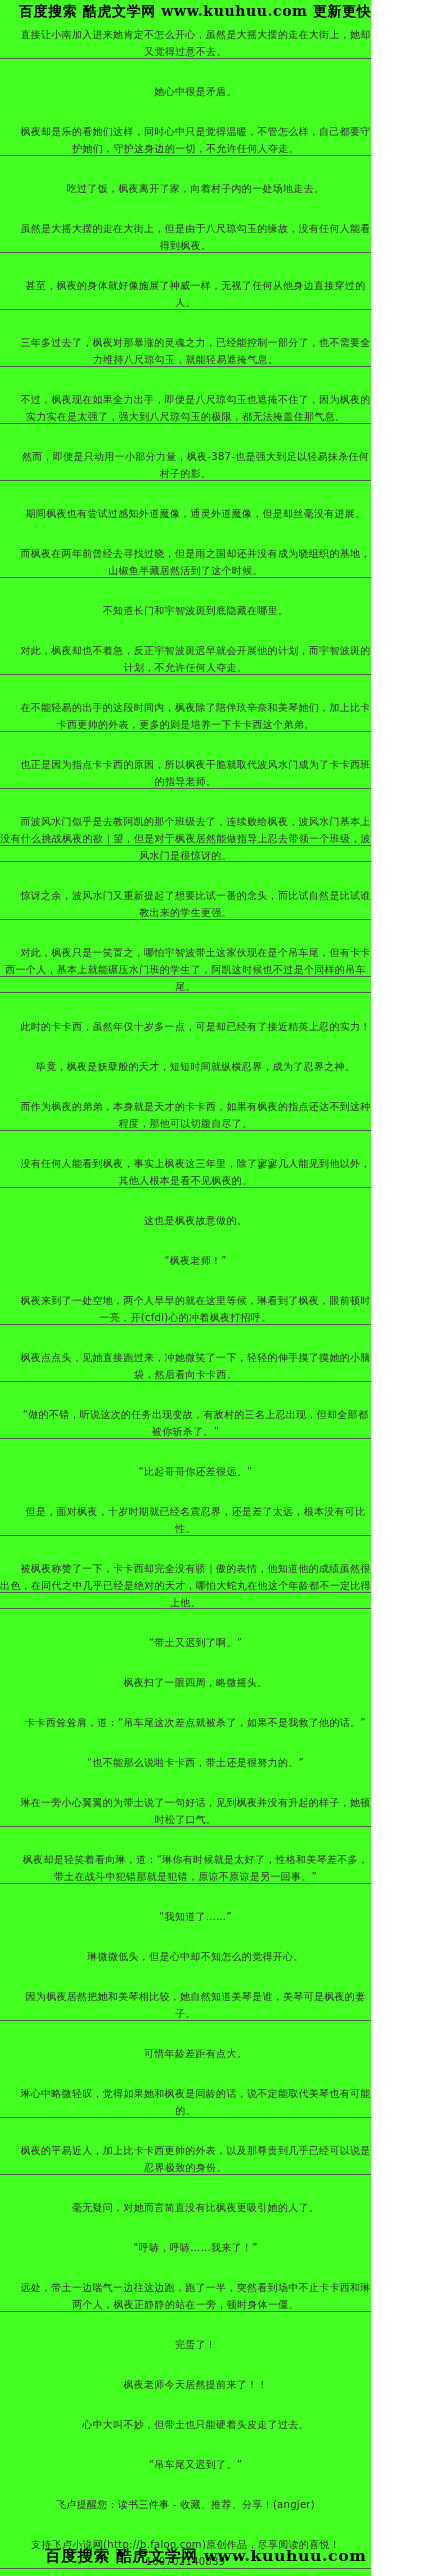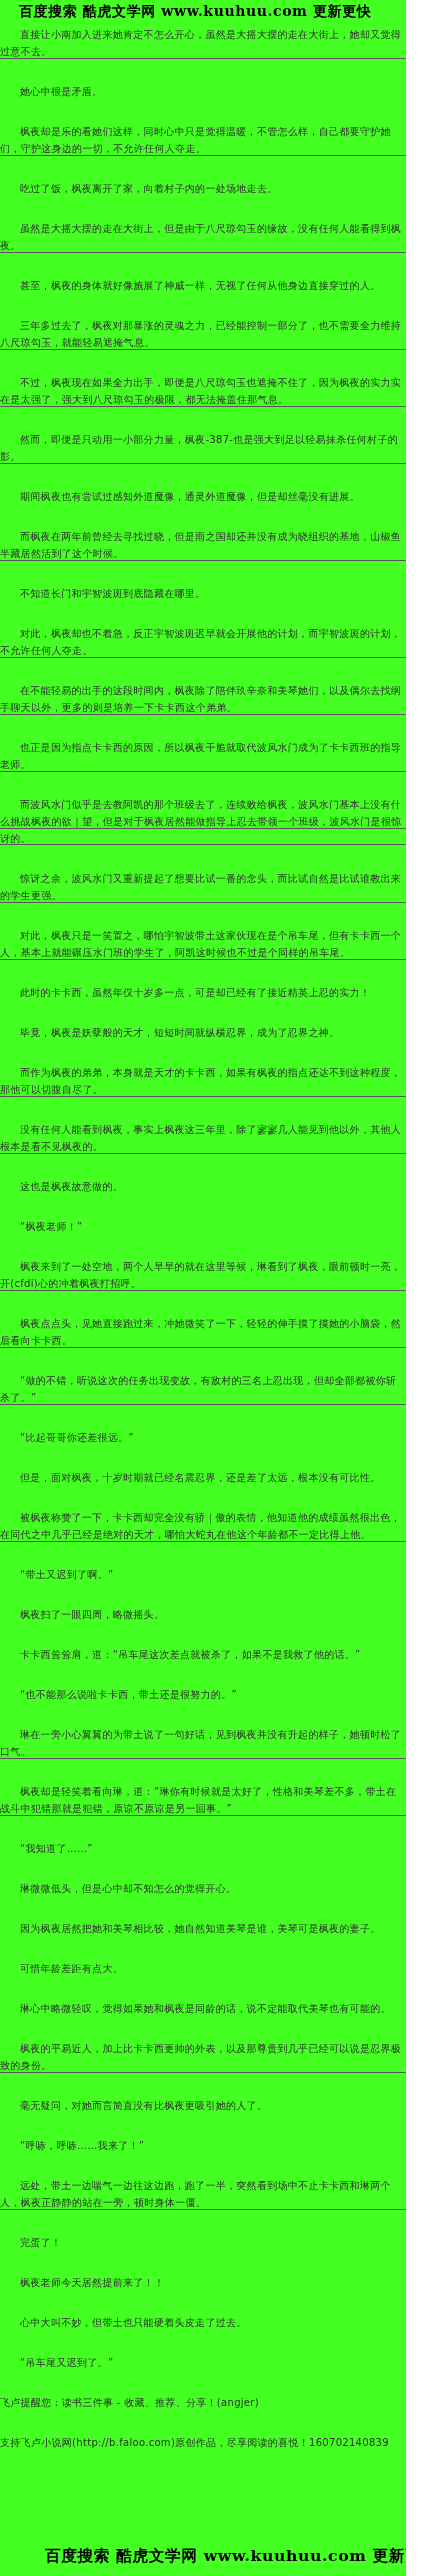--- a/index.html
+++ b/index.html
@@ -1,19 +1,20 @@
 <!DOCTYPE html>
 <html style="font-size:10px"><head>
 <meta charset="utf-8">
 <style>
   html,body{margin:0;padding:0;}
   .page{
-    width:406px;height:2576px;position:relative;overflow:hidden;
+    width:371px;height:2576px;position:relative;overflow:hidden;
     font-family:"DejaVu Sans",sans-serif;
     box-sizing:border-box;
+    text-align:center;
   }
   .banner{
     font-family:"DejaVu Serif",serif;
     font-weight:bold;color:#000;white-space:nowrap;
     letter-spacing:0.6px;
   }
   .banner.top{font-size:14px;padding:2.5px 0 1.3px 19px;}
   .banner.bottom{font-size:15.7px;position:absolute;left:45px;bottom:8.8px;}
   .content{padding:3.8px 0 0 0;}
   .content p{
@@ -44,21 +45,21 @@
       <p>吃过了饭，枫夜离开了家，向着村子内的一处场地走去。</p>
       <p>虽然是大摇大摆的走在大街上，但是由于八尺琼勾玉的缘故，没有任何人能看得到枫夜。</p>
       <p>甚至，枫夜的身体就好像施展了神威一样，无视了任何从他身边直接穿过的人。</p>
       <p>三年多过去了，枫夜对那暴涨的灵魂之力，已经能控制一部分了，也不需要全力维持八尺琼勾玉，就能轻易遮掩气息。</p>
       <p>不过，枫夜现在如果全力出手，即便是八尺琼勾玉也遮掩不住了，因为枫夜的实力实在是太强了，强大到八尺琼勾玉的极限，都无法掩盖住那气息。</p>
       <p>然而，即便是只动用一小部分力量，枫夜-387-也是强大到足以轻易抹杀任何村子的影。</p>
       <p>期间枫夜也有尝试过感知外道魔像，通灵外道魔像，但是却丝毫没有进展。</p>
       <p>而枫夜在两年前曾经去寻找过晓，但是雨之国却还并没有成为晓组织的基地，山椒鱼半藏居然活到了这个时候。</p>
       <p>不知道长门和宇智波斑到底隐藏在哪里。</p>
       <p>对此，枫夜却也不着急，反正宇智波斑迟早就会开展他的计划，而宇智波斑的计划，不允许任何人夺走。</p>
-      <p>在不能轻易的出手的这段时间内，枫夜除了陪伴玖辛奈和美琴她们，以及偶尔去找纲手聊天以外，更多的则是培养一下卡卡西这个弟弟。</p>
+      <p>在不能轻易的出手的这段时间内，枫夜除了陪伴玖辛奈和美琴她们，加上比卡卡西更帅的外表，更多的则是培养一下卡卡西这个弟弟。</p>
       <p>也正是因为指点卡卡西的原因，所以枫夜干脆就取代波风水门成为了卡卡西班的指导老师。</p>
       <p>而波风水门似乎是去教阿凯的那个班级去了，连续败给枫夜，波风水门基本上没有什么挑战枫夜的欲｜望，但是对于枫夜居然能做指导上忍去带领一个班级，波风水门是很惊讶的。</p>
       <p>惊讶之余，波风水门又重新提起了想要比试一番的念头，而比试自然是比试谁教出来的学生更强。</p>
       <p>对此，枫夜只是一笑置之，哪怕宇智波带土这家伙现在是个吊车尾，但有卡卡西一个人，基本上就能碾压水门班的学生了，阿凯这时候也不过是个同样的吊车尾。</p>
       <p>此时的卡卡西，虽然年仅十岁多一点，可是却已经有了接近精英上忍的实力！</p>
       <p>毕竟，枫夜是妖孽般的天才，短短时间就纵横忍界，成为了忍界之神。</p>
       <p>而作为枫夜的弟弟，本身就是天才的卡卡西，如果有枫夜的指点还达不到这种程度，那他可以切腹自尽了。</p>
       <p>没有任何人能看到枫夜，事实上枫夜这三年里，除了寥寥几人能见到他以外，其他人根本是看不见枫夜的。</p>
       <p>这也是枫夜故意做的。</p>
       <p>“枫夜老师！”</p>

